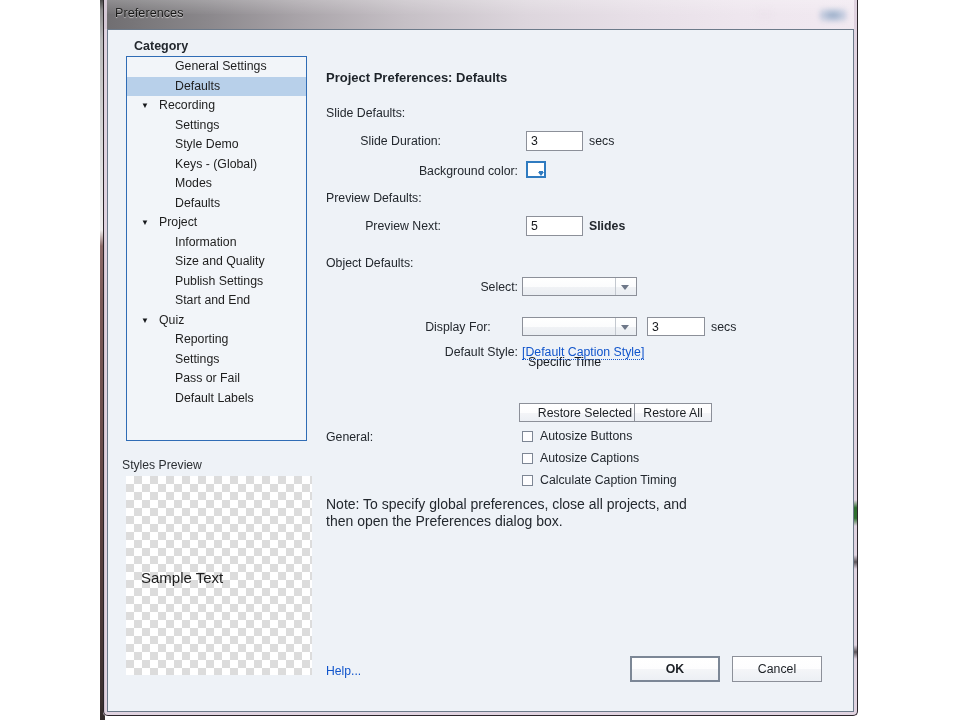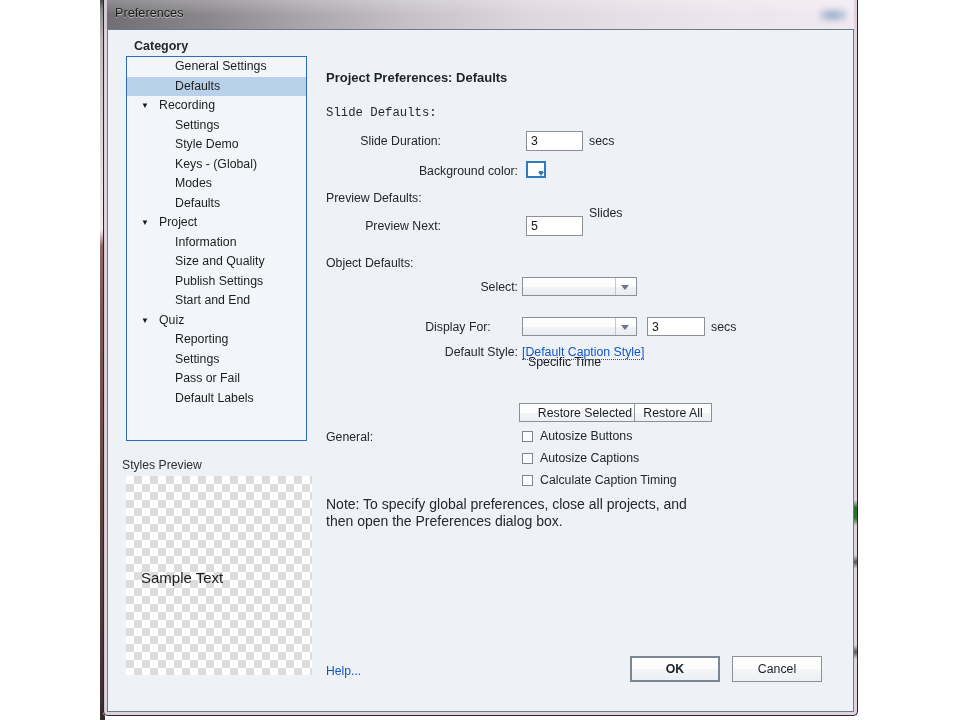--- a/index.html
+++ b/index.html
@@ -440,37 +440,37 @@
           </div>
         </div>
 
       <div class="styles-preview-label">Styles Preview</div>
       <div id="styles-preview">
         <div class="sample-text">Sample Text</div>
       </div>
 
       <div class="panel-title">Project Preferences: Defaults</div>
 
-      <div class="section-label" style="left:218px; top:76px;font-family:Liberation Mono, monospace;">Slide Defaults:</div>
+      <div class="section-label" style="left:218px; top:76px;">Slide Defaults:</div>
 
       <div class="field-label" style="left:228px; top:104px; width:105px;">Slide Duration:</div>
       <input class="txtbox" style="left: 418px; top: 101px; width: 57px; height: 20px;" value="3">
       <div class="unit-label" style="left:481px; top:104px;">secs</div>
 
       <div class="field-label" style="left:218px; top:134px; width:192px;">Background color:</div>
       <div class="color-swatch" style="left: 418px; top: 131px; background: rgb(255, 255, 255);">
         <div class="arrowstem"></div>
         <div class="arrow"></div>
       </div>
 
       <div class="section-label" style="left:218px; top:161px;">Preview Defaults:</div>
 
       <div class="field-label" style="left:238px; top:189px; width:95px;">Preview Next:</div>
       <input class="txtbox" style="left: 418px; top: 186px; width: 57px; height: 20px;" value="5">
-      <div class="unit-label" style="left:481px; top:176px;">Slides</div>
+      <div class="unit-label" style="left:481px; top:189px;font-weight:bold;">Slides</div>
 
       <div class="section-label" style="left:218px; top:226px;">Object Defaults:</div>
 
       <div class="field-label" style="left:290px; top:250px; width:120px;">Select:</div>
       <div class="combo" style="left:414px; top:247px; width:115px;">
         <div class="ctext">Text Caption</div>
         <div class="cbtn">
           <div class="carrow"></div>
         </div>
       </div>

